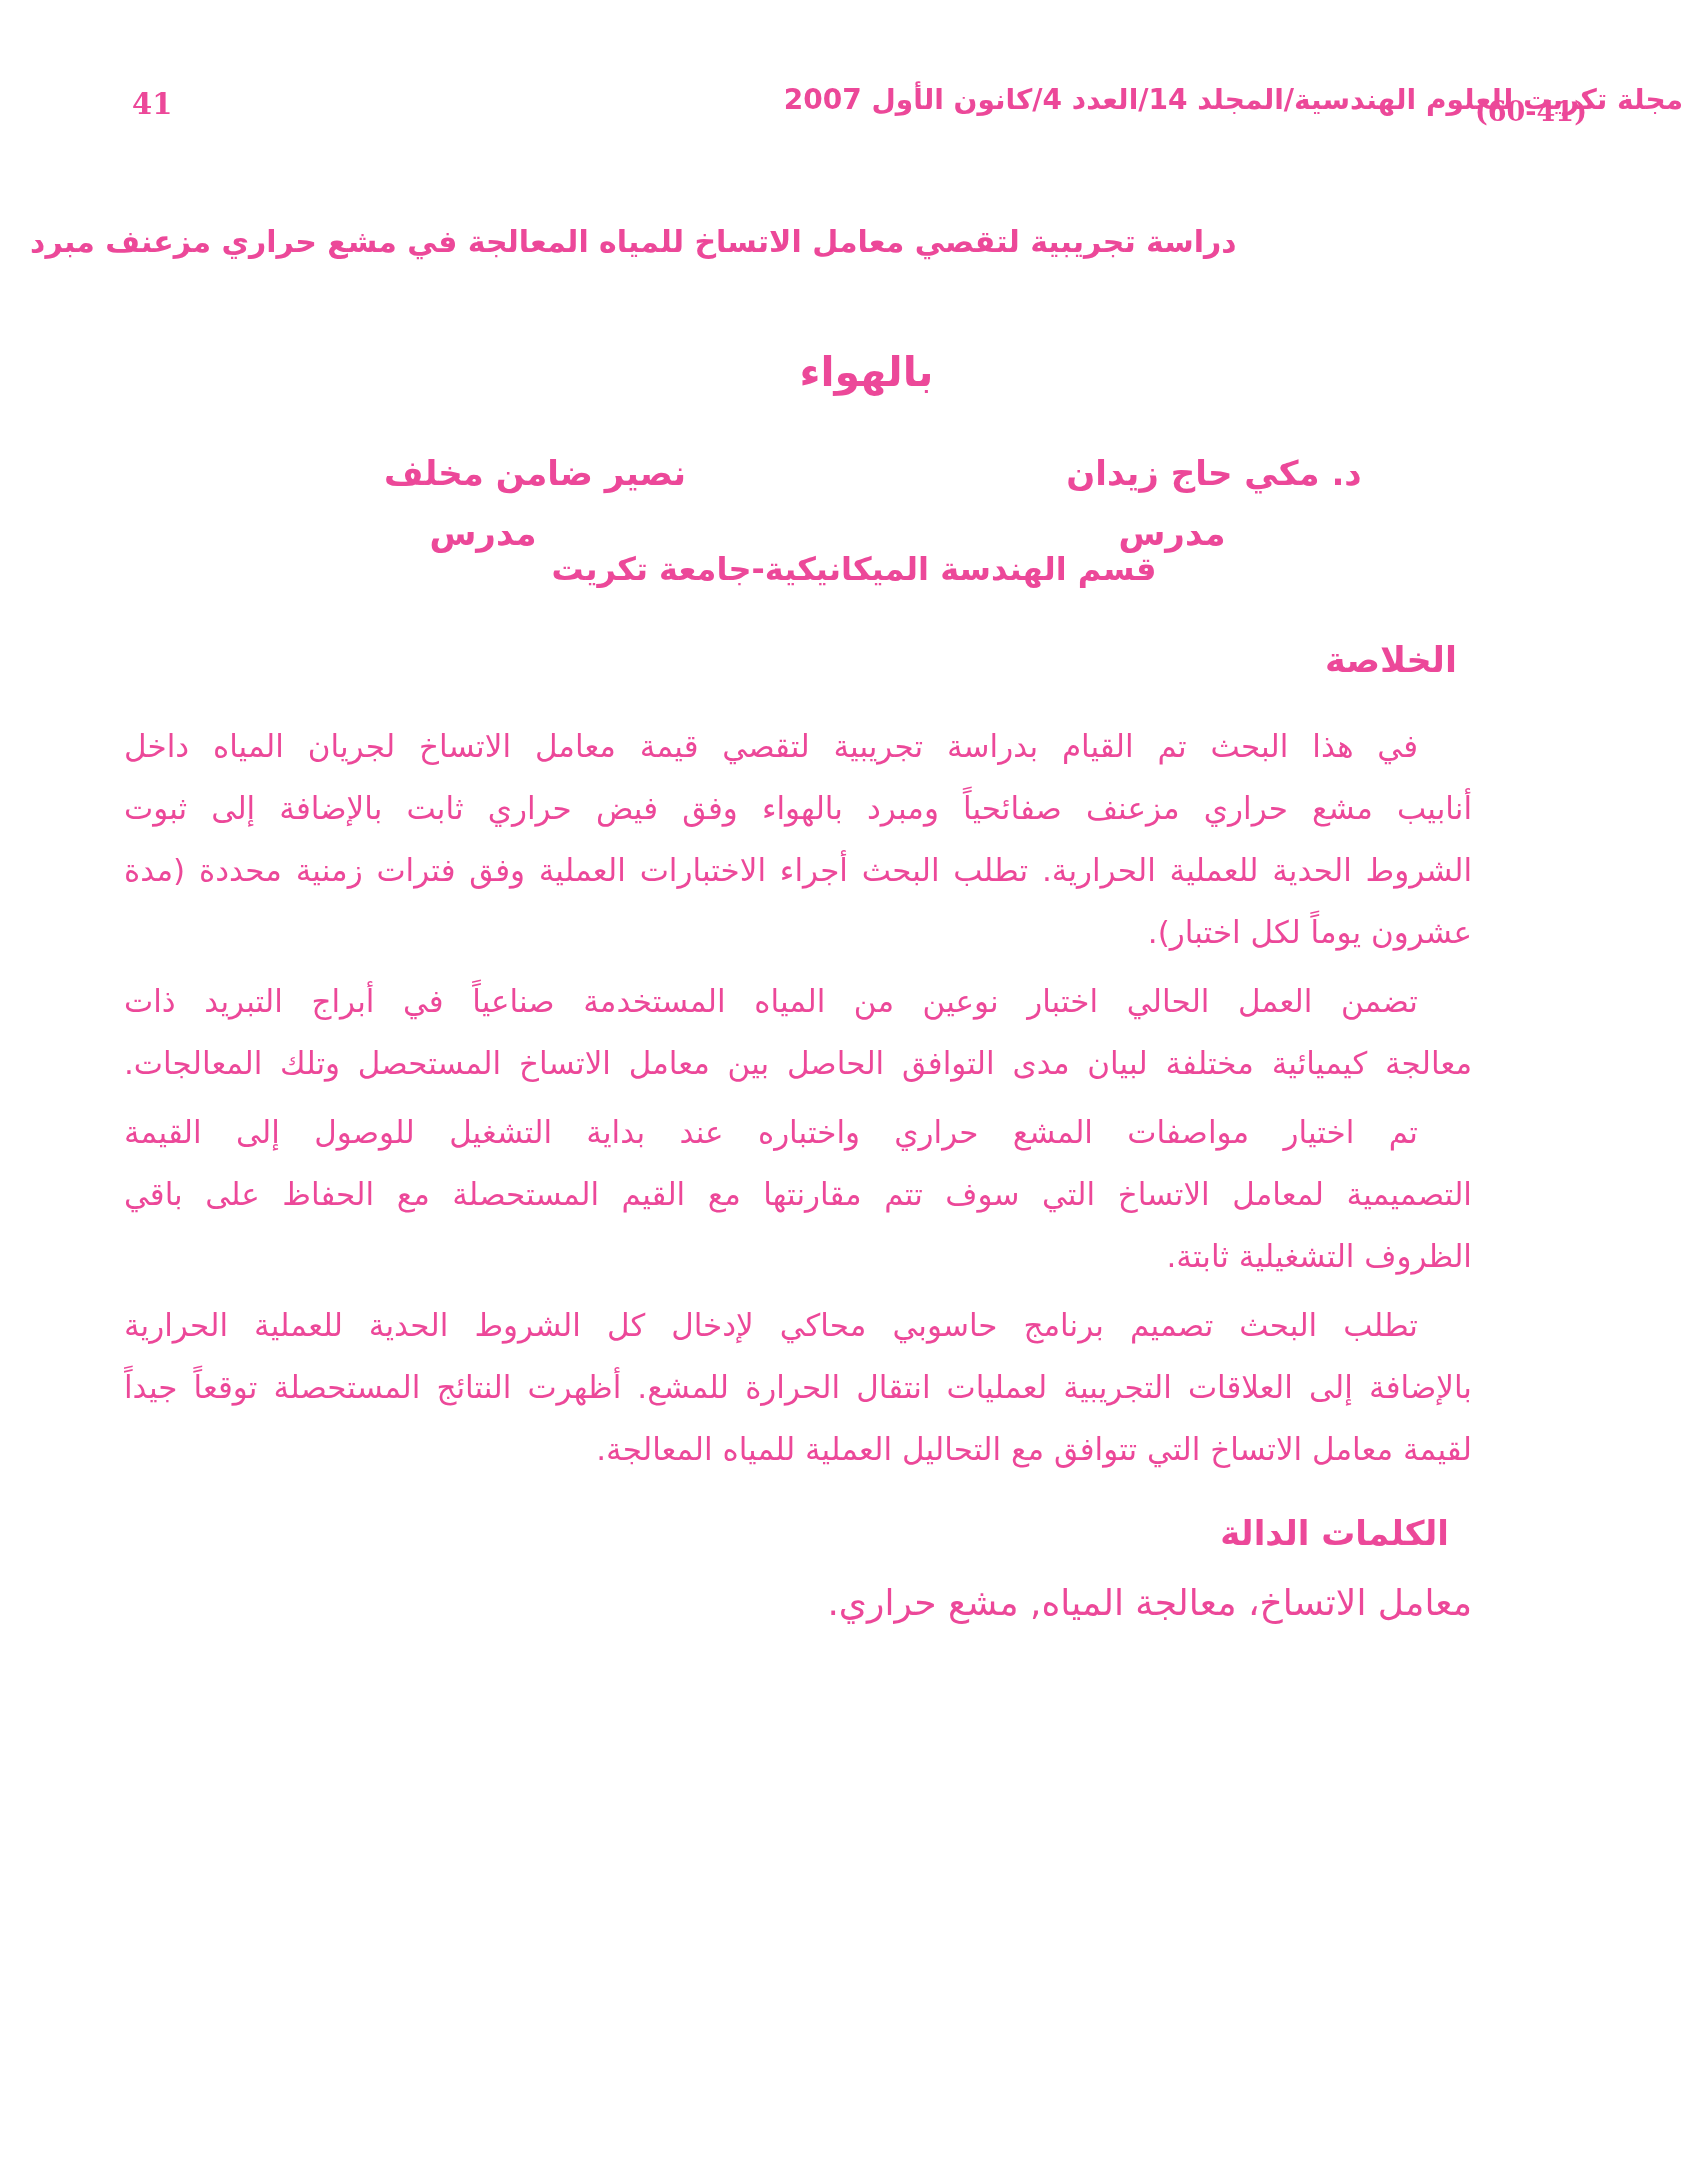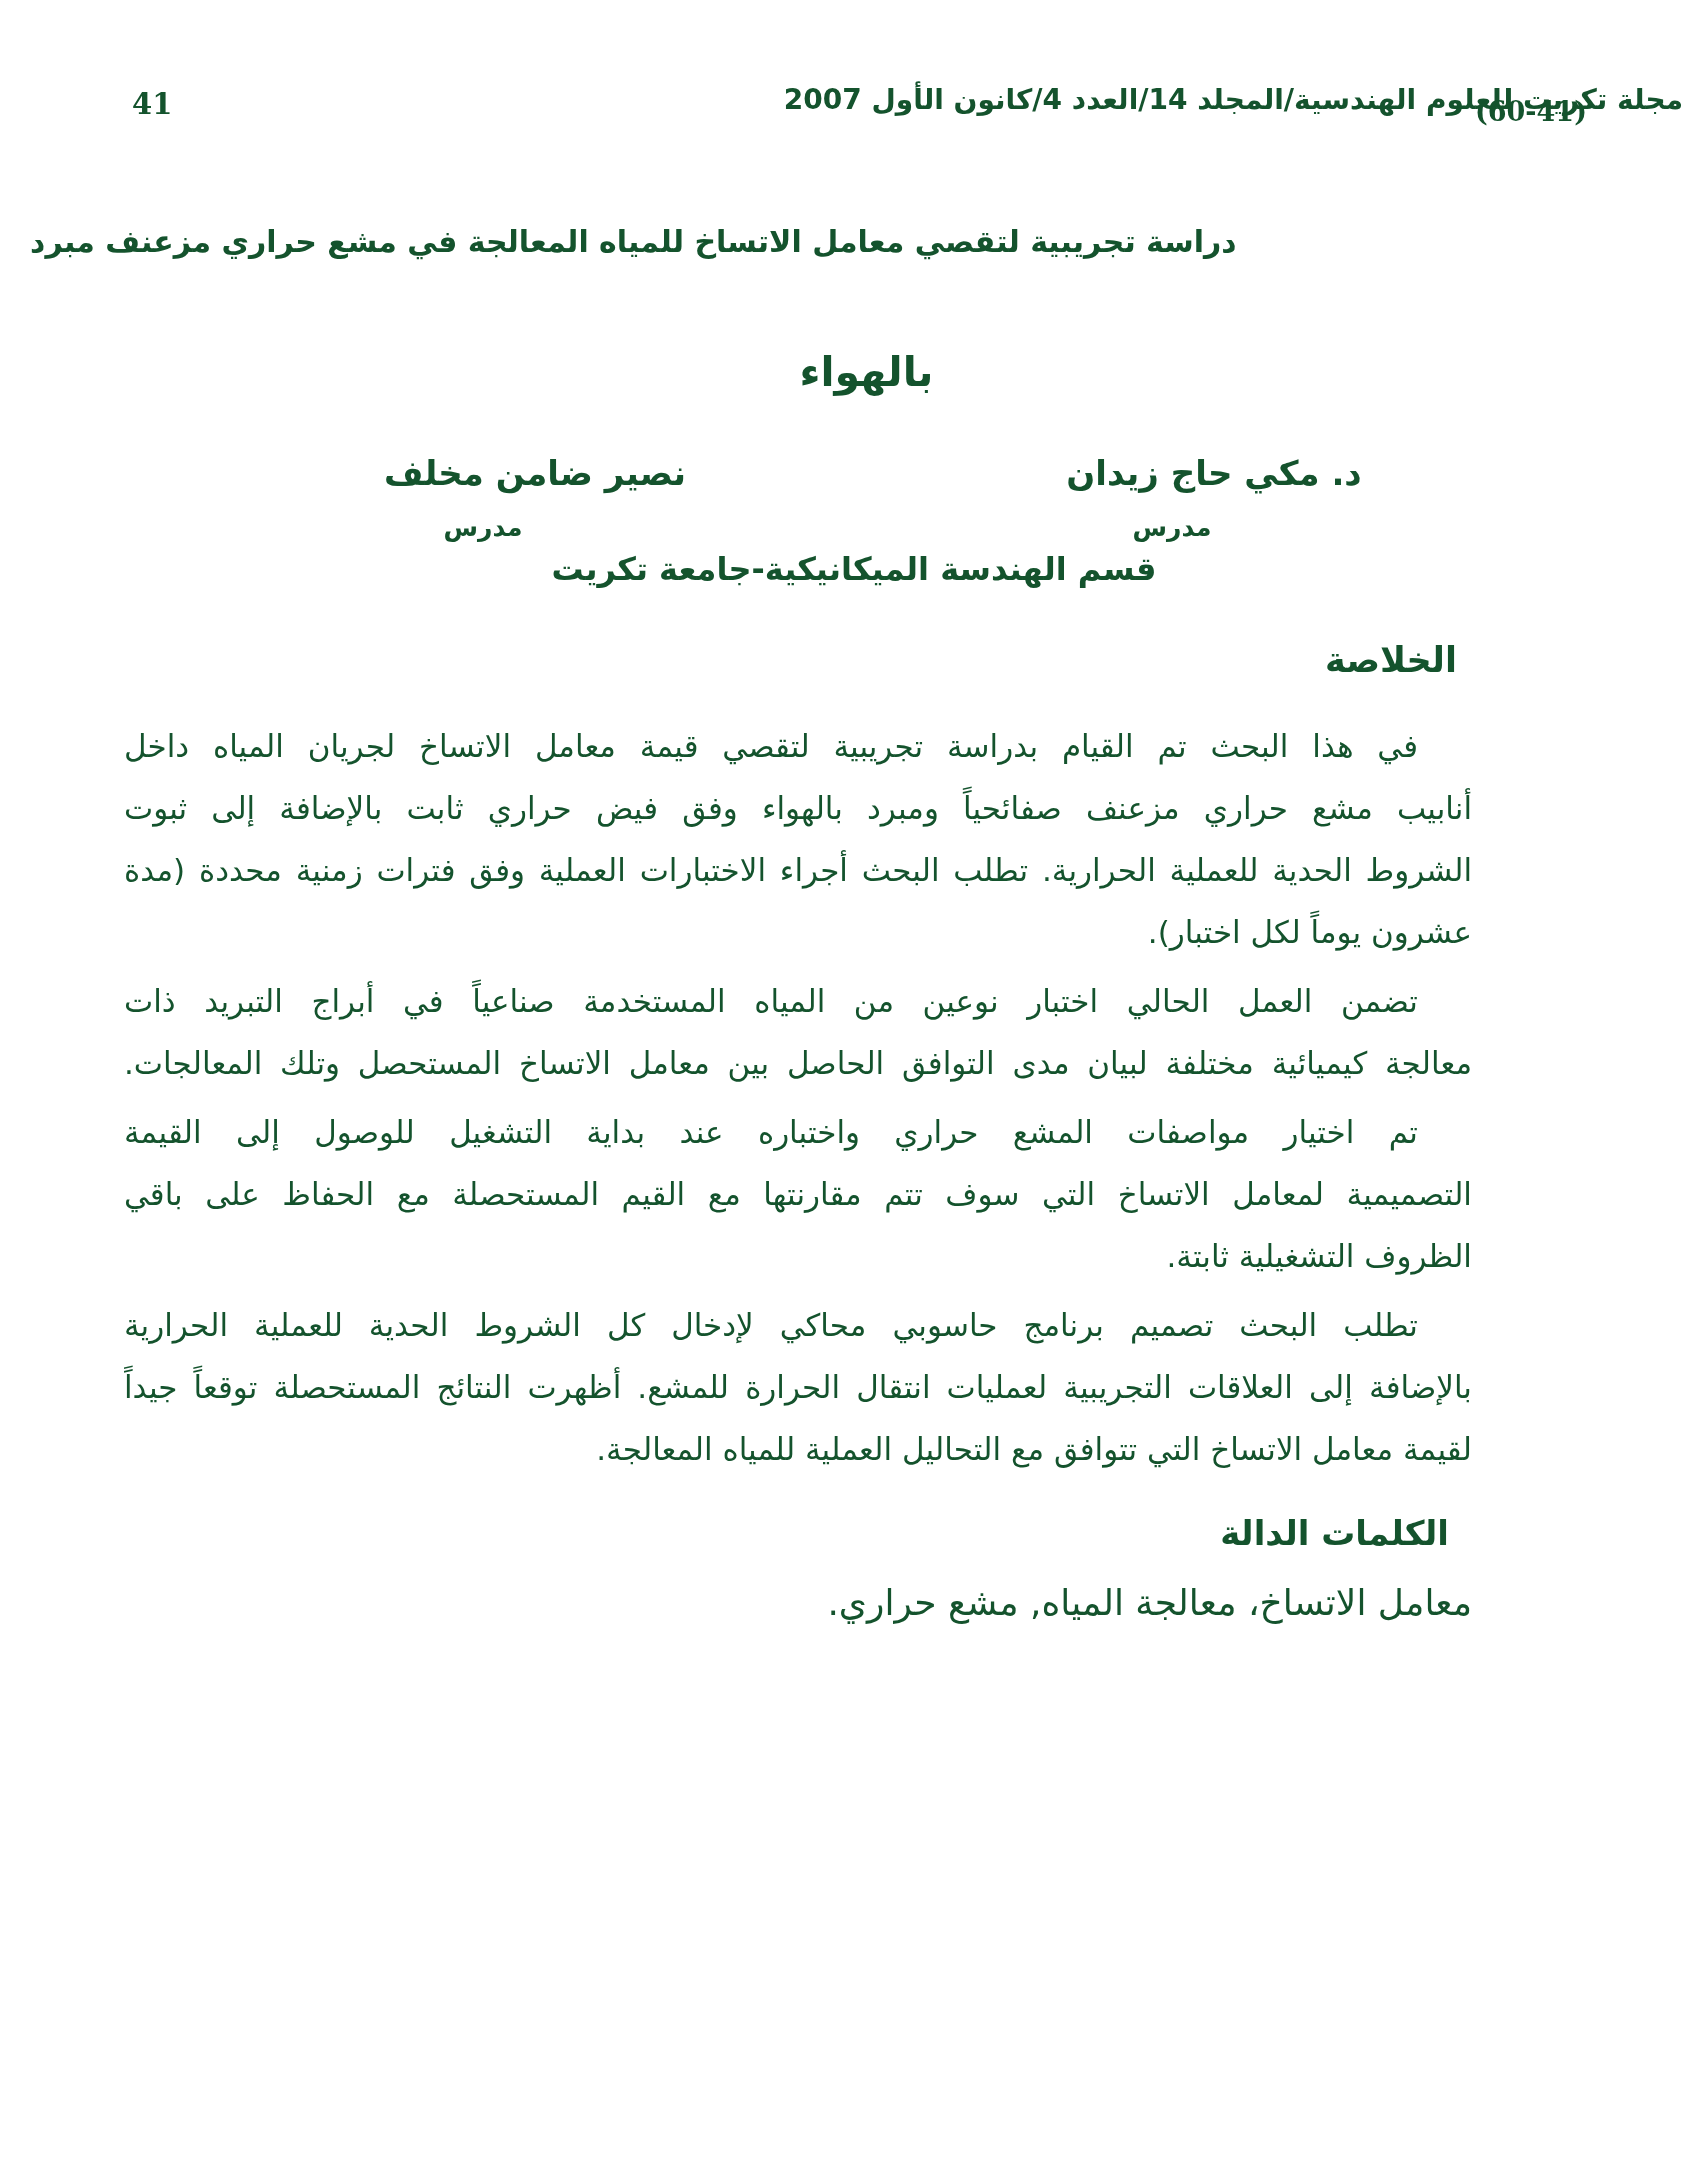--- a/index.html
+++ b/index.html
@@ -5,21 +5,21 @@
   html, body {
     margin: 0;
     padding: 0;
     background: #ffffff;
   }
   .page {
     position: relative;
     width: 1683px;
     height: 2178px;
     background: #ffffff;
-    color: #14532d;
+    color: #ec4899;
     font-family: "DejaVu Sans", sans-serif;
     overflow: hidden;
   }
 
   
   .hdr-pagenum {
     position: absolute;
     top: 87px;
     left: 132px;
     font-family: "DejaVu Serif", "Liberation Serif", serif;
@@ -77,21 +77,21 @@
   .author-name, .author-role, .affiliation {
     position: absolute;
     transform: translateX(-50%);
     direction: rtl;
     font-weight: bold;
     white-space: nowrap;
   }
   .author-name { top: 453px; font-size: 34px; }
   .author-first  { left: 1214px; }
   .author-second { left: 535px;  }
-  .author-role { top: 513px; font-size: 25px; }
+  .author-role { top: 513px; font-size: 34px; }
   .role-first  { left: 1172px; }
   .role-second { left: 483px;  }
   .affiliation { top: 550px; left: 854px; font-size: 32px; }
 
   
   .abstract-heading {
     position: absolute;
     top: 640px;
     right: 226px;
     direction: rtl;

